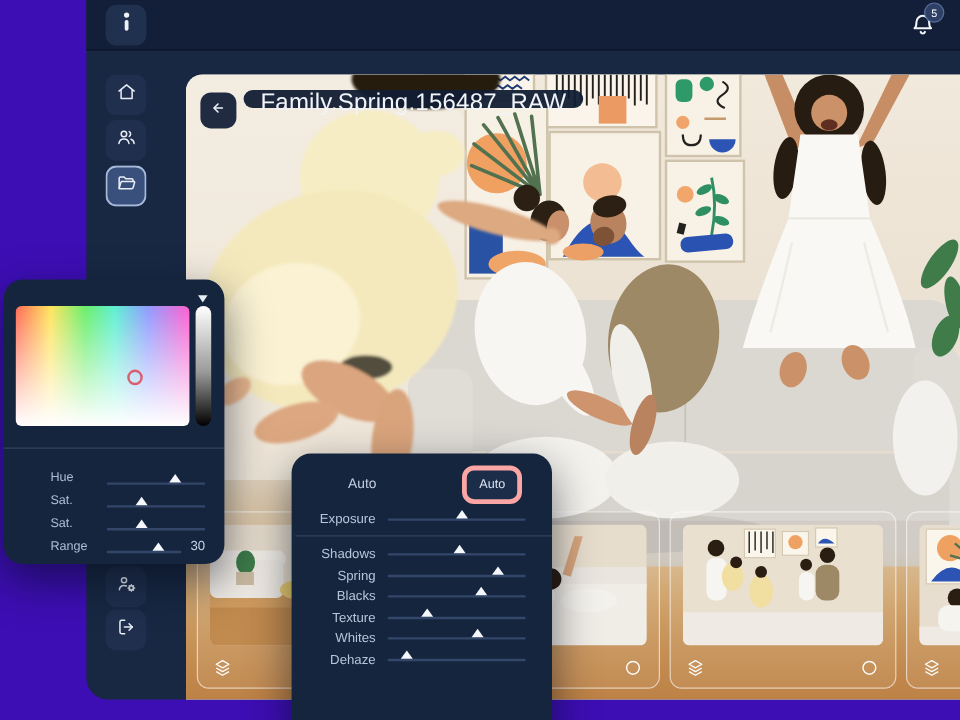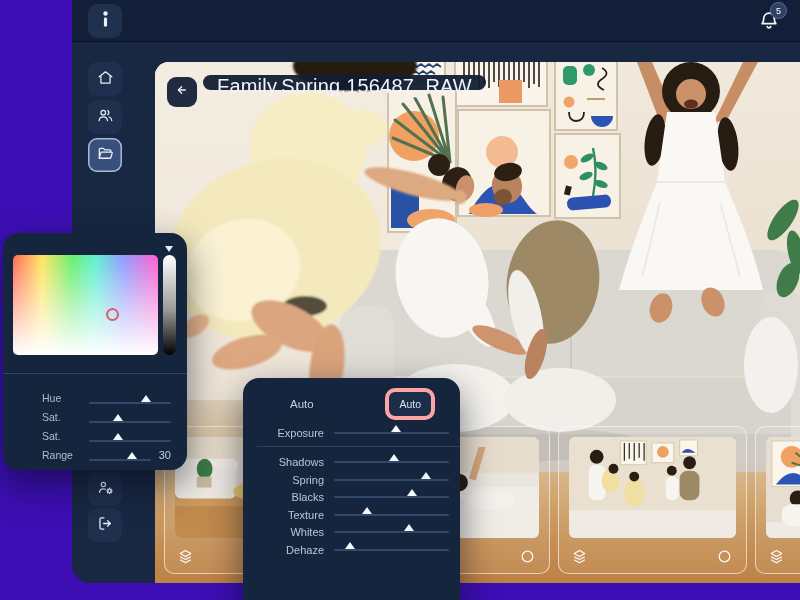--- a/index.html
+++ b/index.html
@@ -99,21 +99,21 @@
              border-left:5px solid transparent; border-right:5px solid transparent;
              border-bottom:7px solid #F4F7FB; }
 
   
   .tone-head { display:flex; align-items:center; justify-content:space-between;
                padding:17px 25px 0 47px; height:35px; }
   .tone-title { font-size:11.5px; color:#C3CFE1; }
   .auto-btn { min-width:40px; height:32px; padding:0 10px; border-radius:10px;
               border:4px solid #fca5a5; background:rgba(40,60,96,.35); color:#D9E3F2;
               font-size:10.5px; display:flex; align-items:center; justify-content:center; }
-  .t-sliders { padding:14px 0 0 14px; }
+  .t-sliders { padding:14px 0 0 3px; }
   .trow { display:flex; align-items:center; height:12px; margin-bottom:5.5px; }
   .trow .s-label { width:67px; text-align:right; font-size:11px; color:#B9C6DA; }
   .trow .track { flex:none; width:115px; margin-left:10px; }
   .tone-divider { border:none; border-top:1px solid rgba(124,146,184,.25); margin:7px 0 9px 0; }
 </style>
 </head>
 <body>
 
 <div id="app">
 

